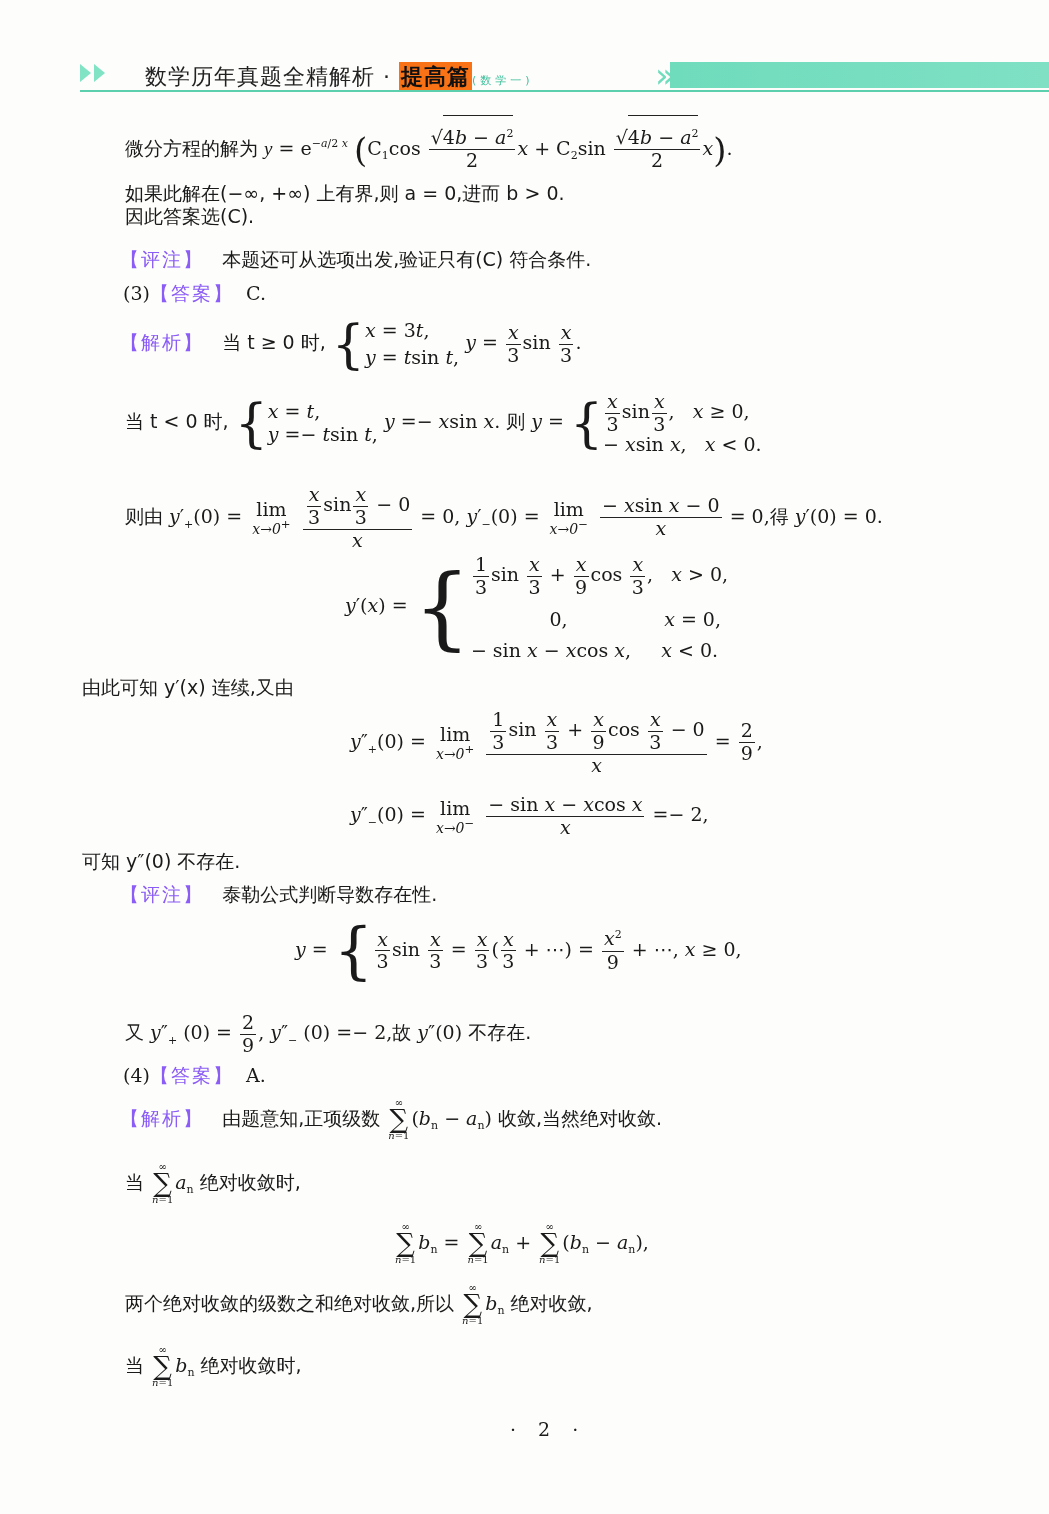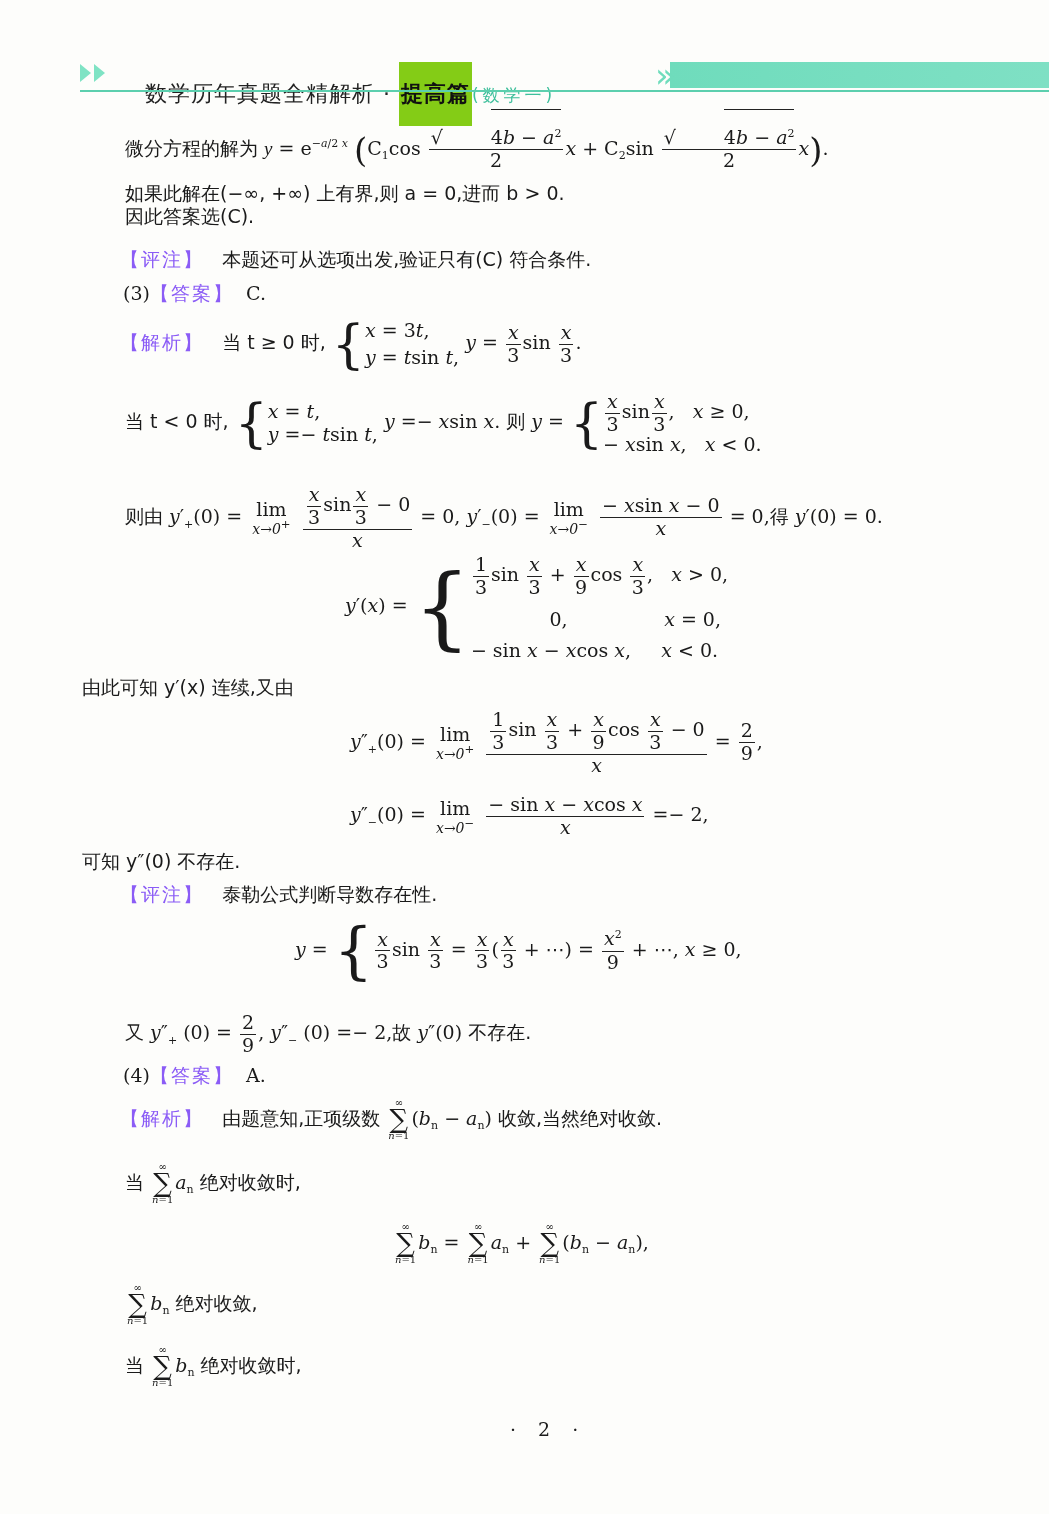--- a/index.html
+++ b/index.html
@@ -11,40 +11,40 @@
   .cjk { font-family:"DejaVu Sans", "Liberation Sans", sans-serif; }
   .m { font-family:"Liberation Serif", "DejaVu Serif", serif; }
   .i { font-style:italic; }
   .tag { color:#8b5cf6; font-family:"DejaVu Sans", sans-serif; letter-spacing:2px; }
   .line { font-size:19px; white-space:nowrap; line-height:1; }
 
   
   #hdr-arrows { left:80px; top:64px; }
   .tri { display:inline-block; width:0; height:0; border-top:9px solid transparent; border-bottom:9px solid transparent; border-left:11px solid #7fe3c4; margin-right:3px; }
   #hdr-title { left:145px; top:62px; font-size:22px; font-family:"DejaVu Sans", sans-serif; color:#222; letter-spacing:1px; }
-  #hdr-level { display:inline-block; background:#84cc16; color:#111; font-weight:bold; padding:17px 2px; }
-  #hdr-sub { color:#3dbf9b; font-size:17px; letter-spacing:4px; }
+  #hdr-level { display:inline-block; background:#f97316; color:#111; font-weight:bold; padding:0 2px; }
+  #hdr-sub { color:#3dbf9b; font-size:11px; letter-spacing:4px; }
   #hdr-band { left:670px; top:62px; width:379px; height:26px; background:linear-gradient(90deg,#6fdcbc,#7fe0c4); }
   #hdr-chev { left:655px; top:58px; color:#6fdcbc; font-size:34px; line-height:1; letter-spacing:-14px; font-family:"DejaVu Sans",sans-serif; }
   #hdr-rule { left:80px; top:90px; width:969px; height:2px; background:#5ccfae; }
 
   
   .frac { display:inline-flex; flex-direction:column; align-items:center; vertical-align:middle; margin:0 2px; }
   .frac .n { border-bottom:1.2px solid #222; padding:0 2px 1px; line-height:1.05; }
   .frac .d { padding-top:1px; line-height:1.05; }
   .lim { display:inline-flex; flex-direction:column; align-items:center; vertical-align:middle; margin:0 4px; }
   .lim .s { font-size:14px; font-style:italic; }
   .sum { display:inline-flex; flex-direction:column; align-items:center; vertical-align:middle; margin:0 2px; }
   .sum .up, .sum .lo { font-size:10px; }
   .sum .sig { font-size:26px; line-height:0.9; }
   .brace { font-size:52px; font-weight:100; vertical-align:middle; line-height:1; }
   .cases { display:inline-flex; flex-direction:column; vertical-align:middle; }
   .sup { font-size:11px; vertical-align:super; }
   .sub { font-size:11px; vertical-align:sub; }
-  .sqrt { border-top:1.2px solid #222; padding-top:16px;margin-left:48px; }
+  .sqrt { border-top:1.2px solid #222; padding-top:10px; }
 
   #page-num { left:510px; top:1418px; font-size:19px; letter-spacing:8px; }
 </style>
 </head>
 <body>
 
 <div class="abs" id="hdr-arrows"><span class="tri"></span><span class="tri"></span></div>
 <div class="abs" id="hdr-title"><span>数学历年真题全精解析 · </span><span id="hdr-level">提高篇</span><span id="hdr-sub">(数学一)</span></div>
 <div class="abs" id="hdr-band"></div>
 <div class="abs" id="hdr-chev">»</div>
@@ -275,20 +275,21 @@
       <span class="lo"><span class="i">n</span>=1</span>
     </span><span class="i">a</span><span class="sub">n</span> +
   <span class="sum">
       <span class="up">∞</span>
       <span class="sig">∑</span>
       <span class="lo"><span class="i">n</span>=1</span>
     </span>(<span class="i">b</span><span class="sub">n</span> − <span class="i">a</span><span class="sub">n</span>),
 </div>
 
 <div class="abs line" style="left:125px;top:1283px;">
+  <span class="cjk">两个绝对收敛的级数之和绝对收敛,所以</span>
   <span class="sum">
       <span class="up">∞</span>
       <span class="sig">∑</span>
       <span class="lo"><span class="i">n</span>=1</span>
     </span><span class="i">b</span><span class="sub">n</span>
   <span class="cjk">绝对收敛,</span>
 </div>
 
 <div class="abs line" style="left:125px;top:1345px;">
   <span class="cjk">当</span>

